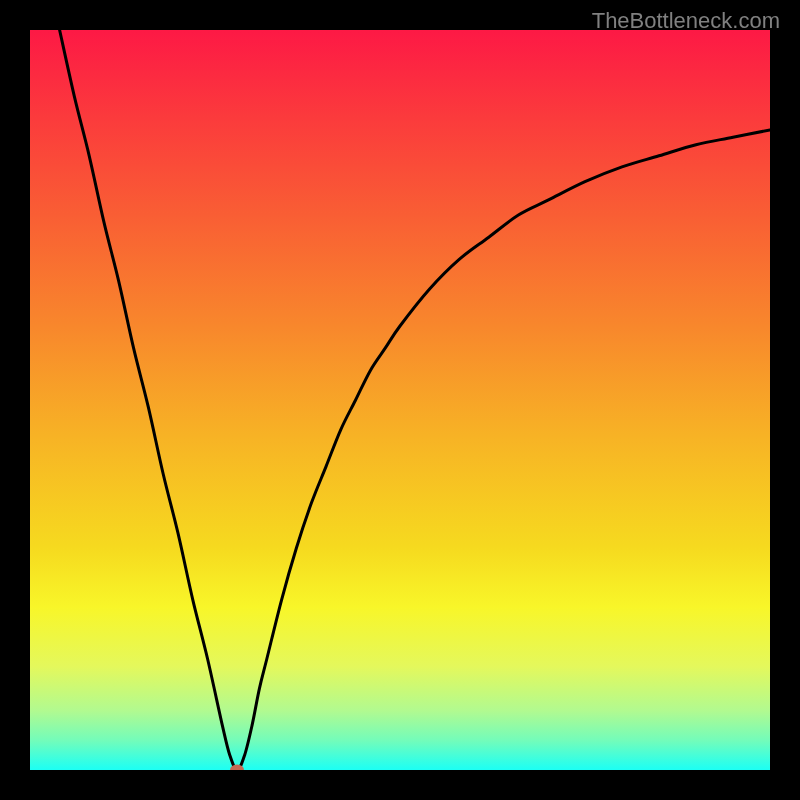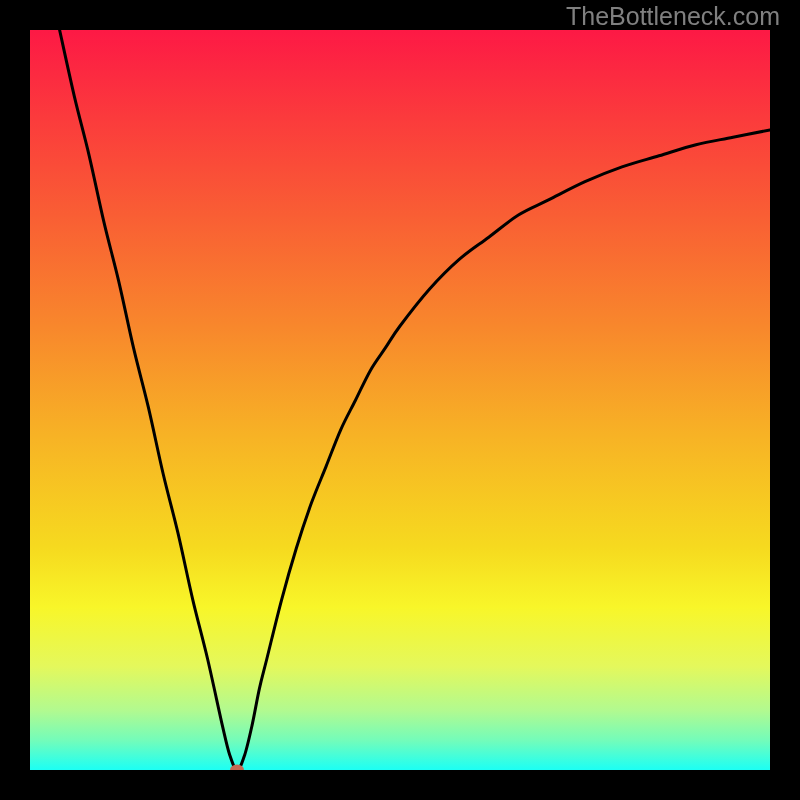--- a/index.html
+++ b/index.html
@@ -6,24 +6,24 @@
   body {
     width: 800px;
     height: 800px;
     background: #000;
     position: relative;
     font-family: Arial, sans-serif;
     overflow: hidden;
   }
   .attribution {
     position: absolute;
-    top: 2px;
+    top: 8px;
     right: 20px;
     color: #808080;
-    font-size: 25px;
+    font-size: 22px;
     font-weight: normal;
     z-index: 10;
     text-align: center;
   }
   .plot-area {
     position: absolute;
     left: 30px;
     top: 30px;
     width: 740px;
     height: 740px;

